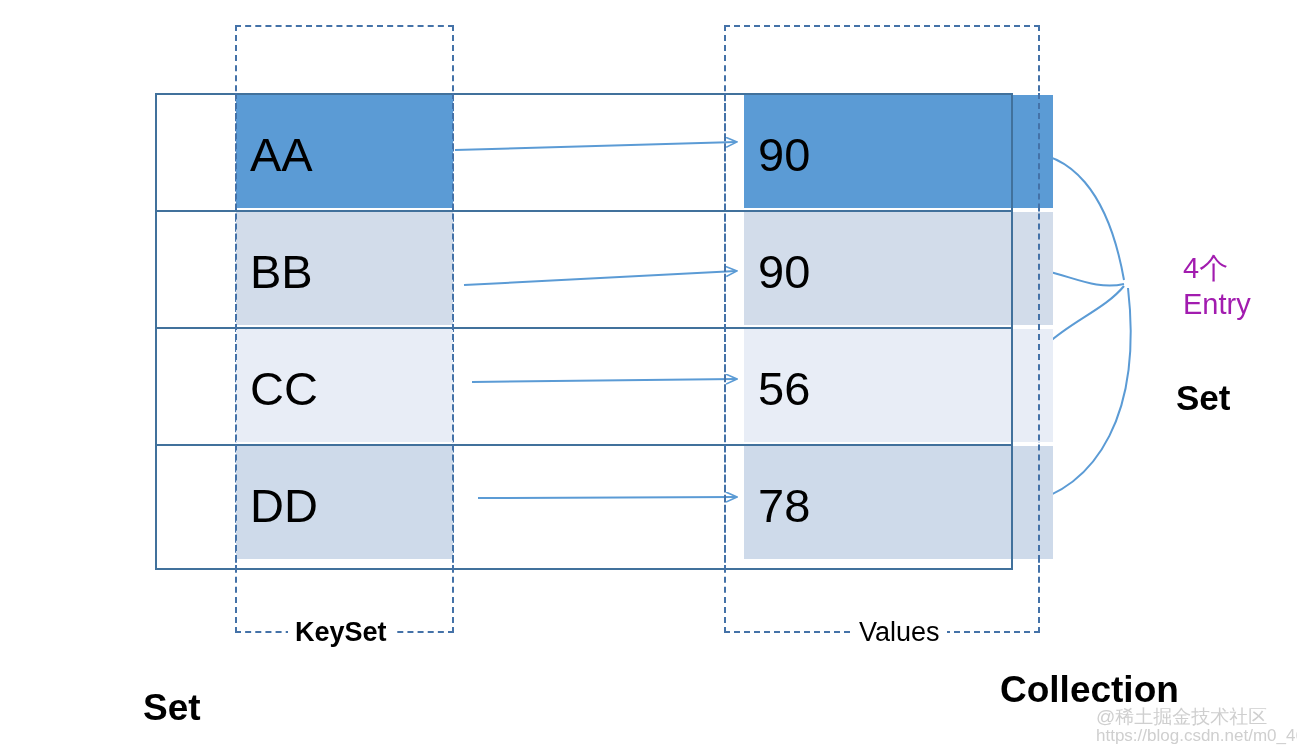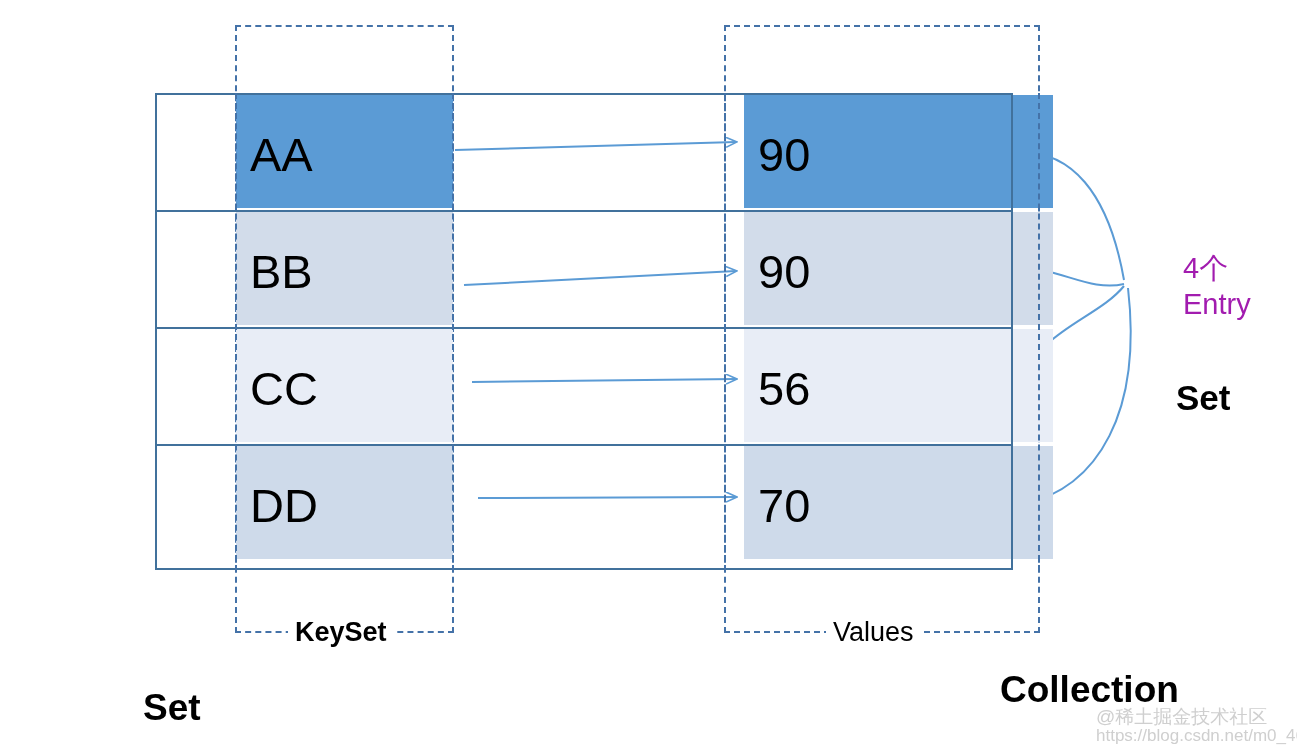--- a/index.html
+++ b/index.html
@@ -80,21 +80,21 @@
   .dashed-label {
     position: absolute;
     font-size: 27px;
     color: #000000;
     background: #ffffff;
     padding: 0 7px;
     white-space: nowrap;
     line-height: 1.1;
   }
   #keyset-label { left: 288px; top: 618px; font-weight: bold; }
-  #values-label { left: 826px; top: 618px; text-align: right; }
+  #values-label { left: 852px; top: 618px; text-align: right; }
 
   
   #entry-label {
     position: absolute;
     left: 1183px;
     top: 250px;
     font-size: 29px;
     line-height: 1.25;
     color: #a21caf;
     white-space: nowrap;
@@ -193,21 +193,21 @@
   <div class="cell val-cell r1" style="background:#5B9BD5;">
     <span class="cell-text">90</span>
   </div>
   <div class="cell val-cell r2" style="background:#D2DCEA;">
     <span class="cell-text">90</span>
   </div>
   <div class="cell val-cell r3" style="background:#E8EDF6;">
     <span class="cell-text">56</span>
   </div>
   <div class="cell val-cell r4" style="background:#CEDAEA;">
-    <span class="cell-text">70</span>
+    <span class="cell-text">78</span>
   </div>
 
   <div class="table-outline"></div>
   <div class="row-sep" style="top:210px;"></div>
   <div class="row-sep" style="top:327px;"></div>
   <div class="row-sep" style="top:444px;"></div>
 
   <div class="dashed-box" style="left:235px; top:93px; width:219px; height:478px; border-top:none; border-bottom:none; background:transparent;"></div>
   <div class="dashed-box" style="left:724px; top:93px; width:316px; height:478px; border-top:none; border-bottom:none; background:transparent;"></div>
 

